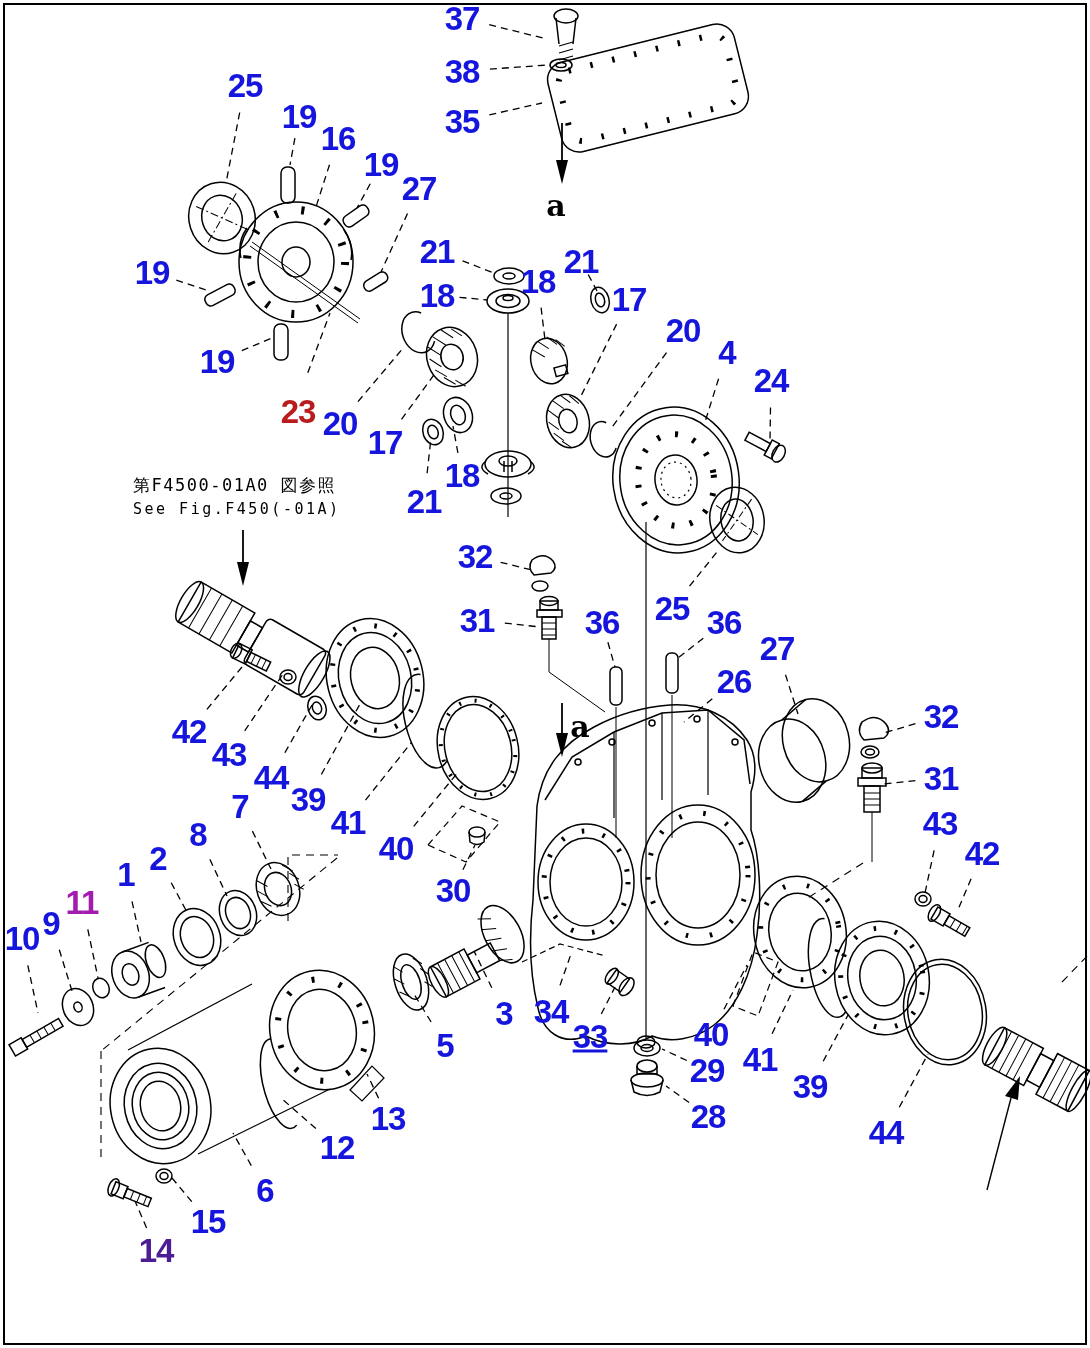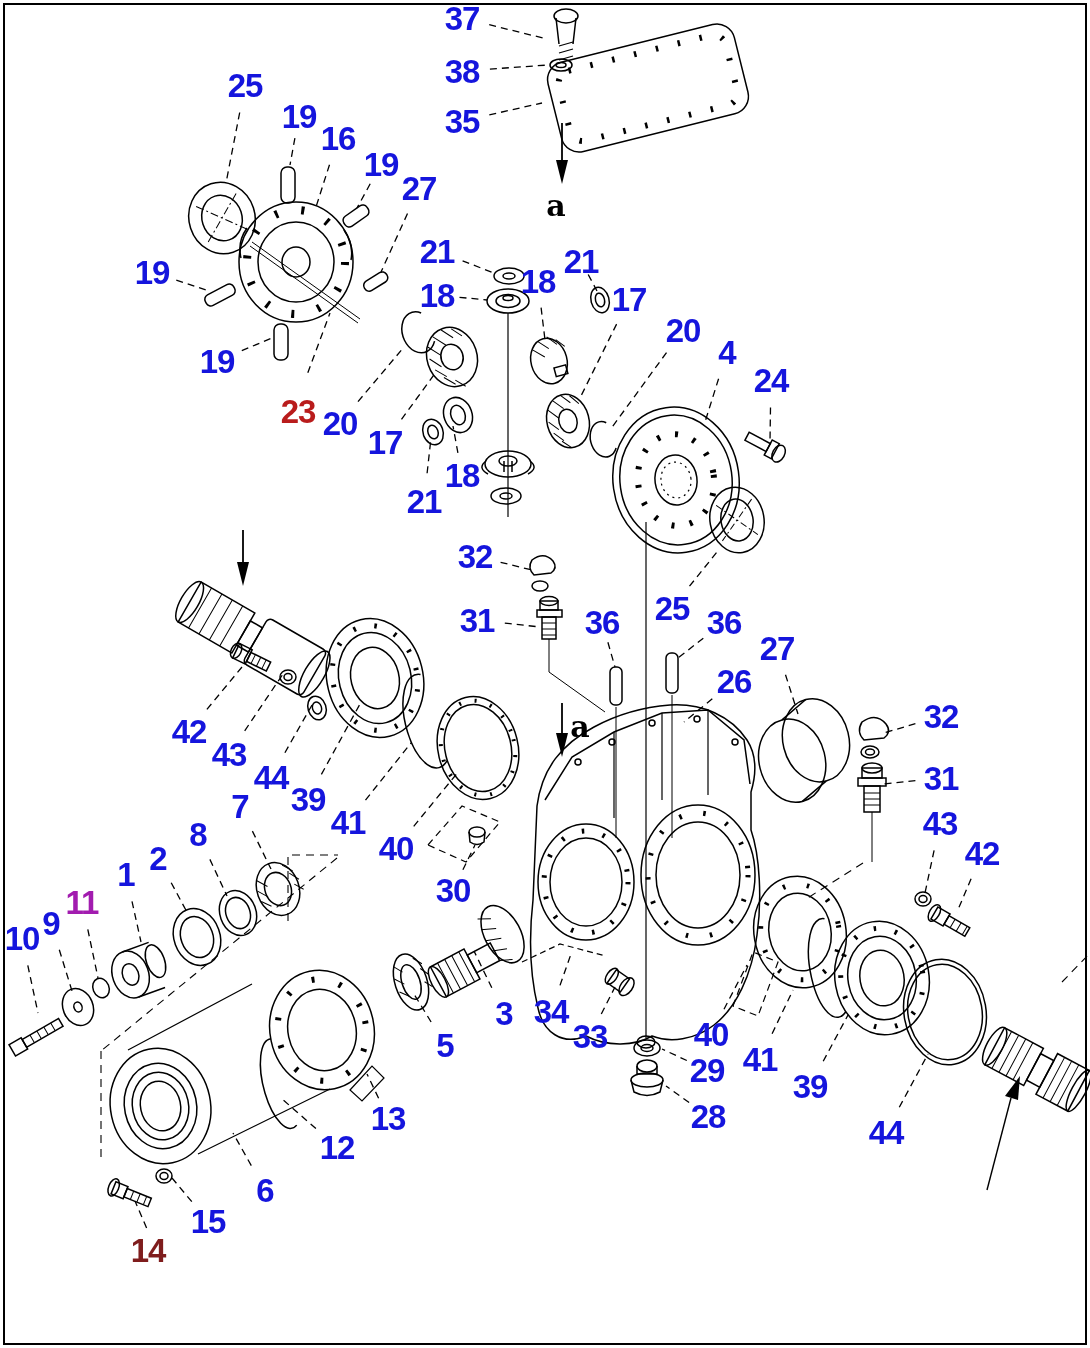--- a/index.html
+++ b/index.html
@@ -515,31 +515,35 @@
       <div class="plbl" style="left: 240px; top: 806px; color: rgb(21, 21, 221);">7</div>
       <div class="plbl" style="left: 198px; top: 834px; color: rgb(21, 21, 221);">8</div>
       <div class="plbl" style="left: 158px; top: 858px; color: rgb(21, 21, 221);">2</div>
       <div class="plbl" style="left: 126px; top: 874px; color: rgb(21, 21, 221);">1</div>
       <div class="plbl" style="left: 82px; top: 902px; color: #a21caf;">11</div>
       <div class="plbl" style="left: 51px; top: 923px; color: rgb(21, 21, 221);">9</div>
       <div class="plbl" style="left: 22px; top: 938px; color: rgb(21, 21, 221);">10</div>
       <div class="plbl" style="left: 504px; top: 1013px; color: rgb(21, 21, 221);">3</div>
       <div class="plbl" style="left: 445px; top: 1045px; color: rgb(21, 21, 221);">5</div>
       <div class="plbl" style="left: 551px; top: 1011px; color: rgb(21, 21, 221);">34</div>
-      <div class="plbl" style="left: 590px; top: 1036px; color: rgb(21, 21, 221);">33</div>
+      <div class="plbl" style="left: 590px; top: 1036px; color: rgb(21, 21, 221); text-decoration: underline;">33</div>
       <div class="plbl" style="left: 707px; top: 1070px; color: rgb(21, 21, 221);">29</div>
       <div class="plbl" style="left: 708px; top: 1116px; color: rgb(21, 21, 221);">28</div>
       <div class="plbl" style="left: 388px; top: 1118px; color: rgb(21, 21, 221);">13</div>
       <div class="plbl" style="left: 337px; top: 1147px; color: rgb(21, 21, 221);">12</div>
       <div class="plbl" style="left: 265px; top: 1190px; color: rgb(21, 21, 221);">6</div>
       <div class="plbl" style="left: 208px; top: 1221px; color: rgb(21, 21, 221);">15</div>
-      <div class="plbl" style="left: 148px; top: 1250px; color: #7f1d1d;">14</div>
+      <div class="plbl" style="left: 156px; top: 1250px; color: #4c1d95;">14</div>
       <div class="plbl" style="left: 711px; top: 1034px; color: rgb(21, 21, 221);">40</div>
       <div class="plbl" style="left: 760px; top: 1059px; color: rgb(21, 21, 221);">41</div>
       <div class="plbl" style="left: 810px; top: 1086px; color: rgb(21, 21, 221);">39</div>
       <div class="plbl" style="left: 886px; top: 1132px; color: rgb(21, 21, 221);">44</div>
       <div class="amark" style="left: 556px; top: 206px;">a</div>
       <div class="amark" style="left: 580px; top: 727px;">a</div>
     </div>
 
+  <div class="note" style="left:133px;top:474px;">
+    <div class="jp">第F4500-01A0 図参照</div>
+    <div class="en">See Fig.F450(-01A)</div>
+  </div>
 
   <div class="plate" style="left:945px;top:1360px;text-align:center;">PKE4389</div>
 </div>
 
 </body></html>

